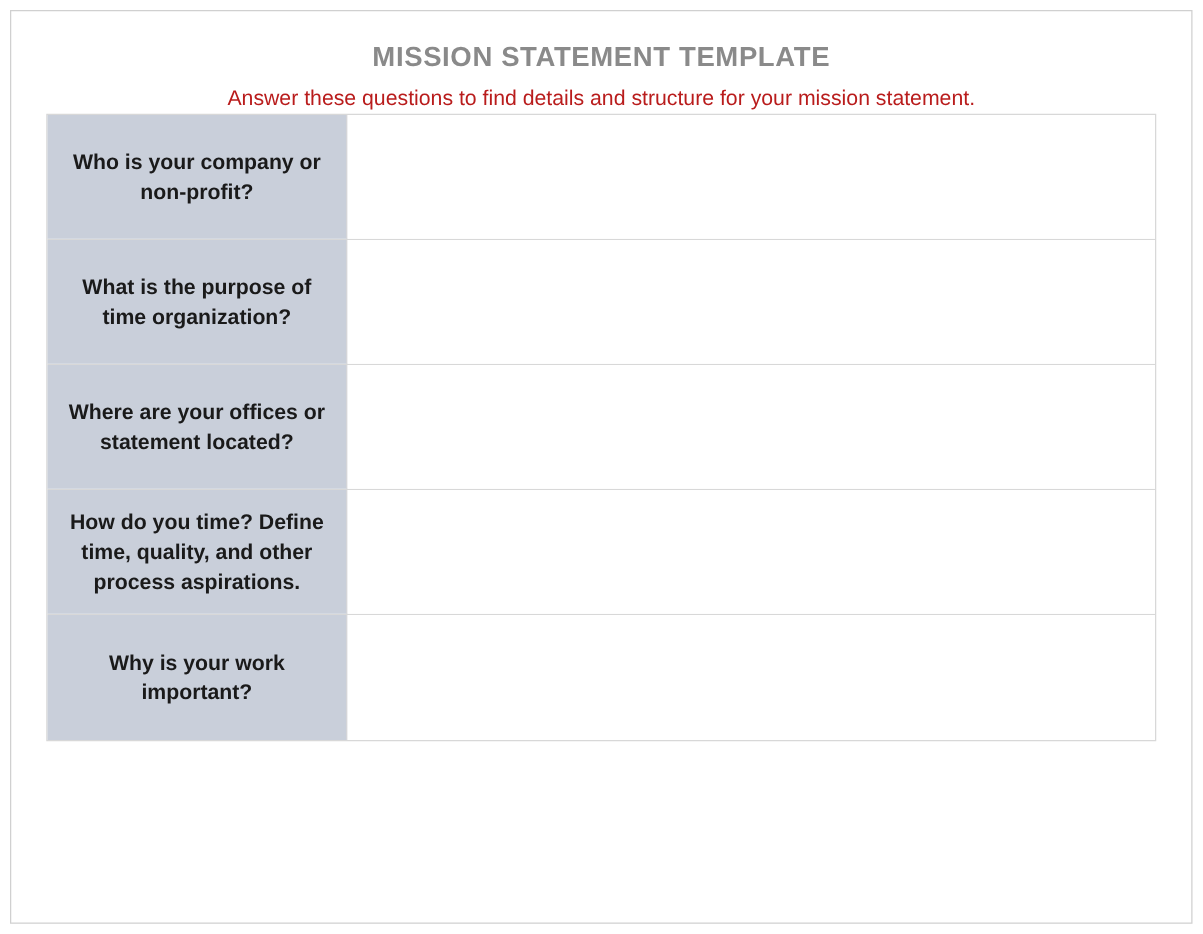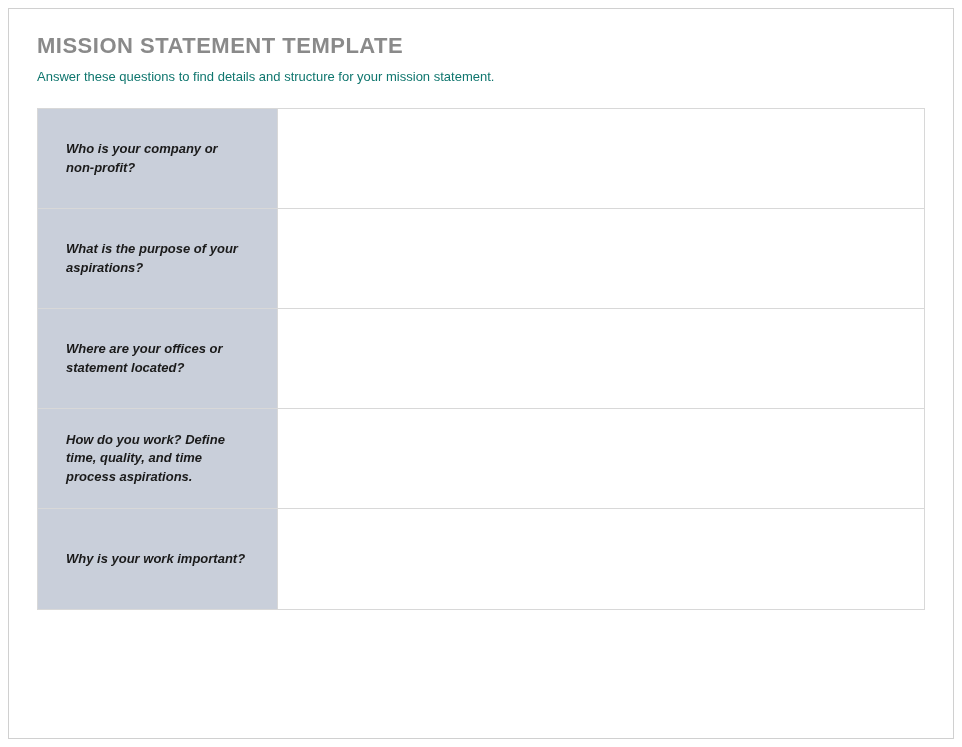--- a/index.html
+++ b/index.html
@@ -11,87 +11,87 @@
       font-family: -apple-system, BlinkMacSystemFont, "Segoe UI", Arial, sans-serif;
       background: #ffffff;
       padding: 8px;
     }
     .page {
       width: 946px;
       height: 731px;
       border: 1px solid #d0d0d0;
       background: #ffffff;
       padding: 24px 28px;
+      text-align: center;
     }
     .title {
       font-size: 22px;
       font-weight: 700;
       color: #8a8a8a;
       letter-spacing: 0.5px;
       margin-bottom: 10px;
     }
     .subtitle {
-      font-size: 13px;
-      color: #0f766e;
-      margin-bottom: 24px;
+      font-size: 17px;
+      color: #b91c1c;
+      margin-bottom: 2px;
     }
     .table {
       width: 100%;
       border-collapse: collapse;
       border: 1px solid #d8d8d8;
     }
     .row {
       display: flex;
       border-bottom: 1px solid #d8d8d8;
       min-height: 100px;
     }
     .row:last-child {
       border-bottom: none;
     }
     .question-cell {
       width: 240px;
       background: #c9cfda;
-      padding: 14px 28px;
+      padding: 14px 12px;
       display: flex;
       align-items: center;
-      font-size: 13px;
+      font-size: 17px;
       font-weight: 700;
       color: #1a1a1a;
       line-height: 1.4;
       border-right: 1px solid #d8d8d8;
-      font-style: italic;
     }
     .answer-cell {
       flex: 1;
       background: #ffffff;
       padding: 14px;
     }
   </style>
 </head>
 <body>
 
 <div class="page">
   <h1 class="title">MISSION STATEMENT TEMPLATE</h1>
   <p class="subtitle">Answer these questions to find details and structure for your mission statement.</p>
 
   <div class="table">
     <div class="row">
       <div class="question-cell">Who is your company or non-profit?</div>
       <div class="answer-cell"></div>
     </div>
     <div class="row">
-      <div class="question-cell">What is the purpose of your aspirations?</div>
+      <div class="question-cell">What is the purpose of time organization?</div>
       <div class="answer-cell"></div>
     </div>
     <div class="row">
       <div class="question-cell">Where are your offices or statement located?</div>
       <div class="answer-cell"></div>
     </div>
     <div class="row">
-      <div class="question-cell">How do you work? Define time, quality, and time process aspirations.</div>
+      <div class="question-cell">How do you time? Define time, quality, and other process aspirations.</div>
       <div class="answer-cell"></div>
     </div>
     <div class="row">
       <div class="question-cell">Why is your work important?</div>
       <div class="answer-cell"></div>
     </div>
   </div>
 </div>
 
 </body></html>

